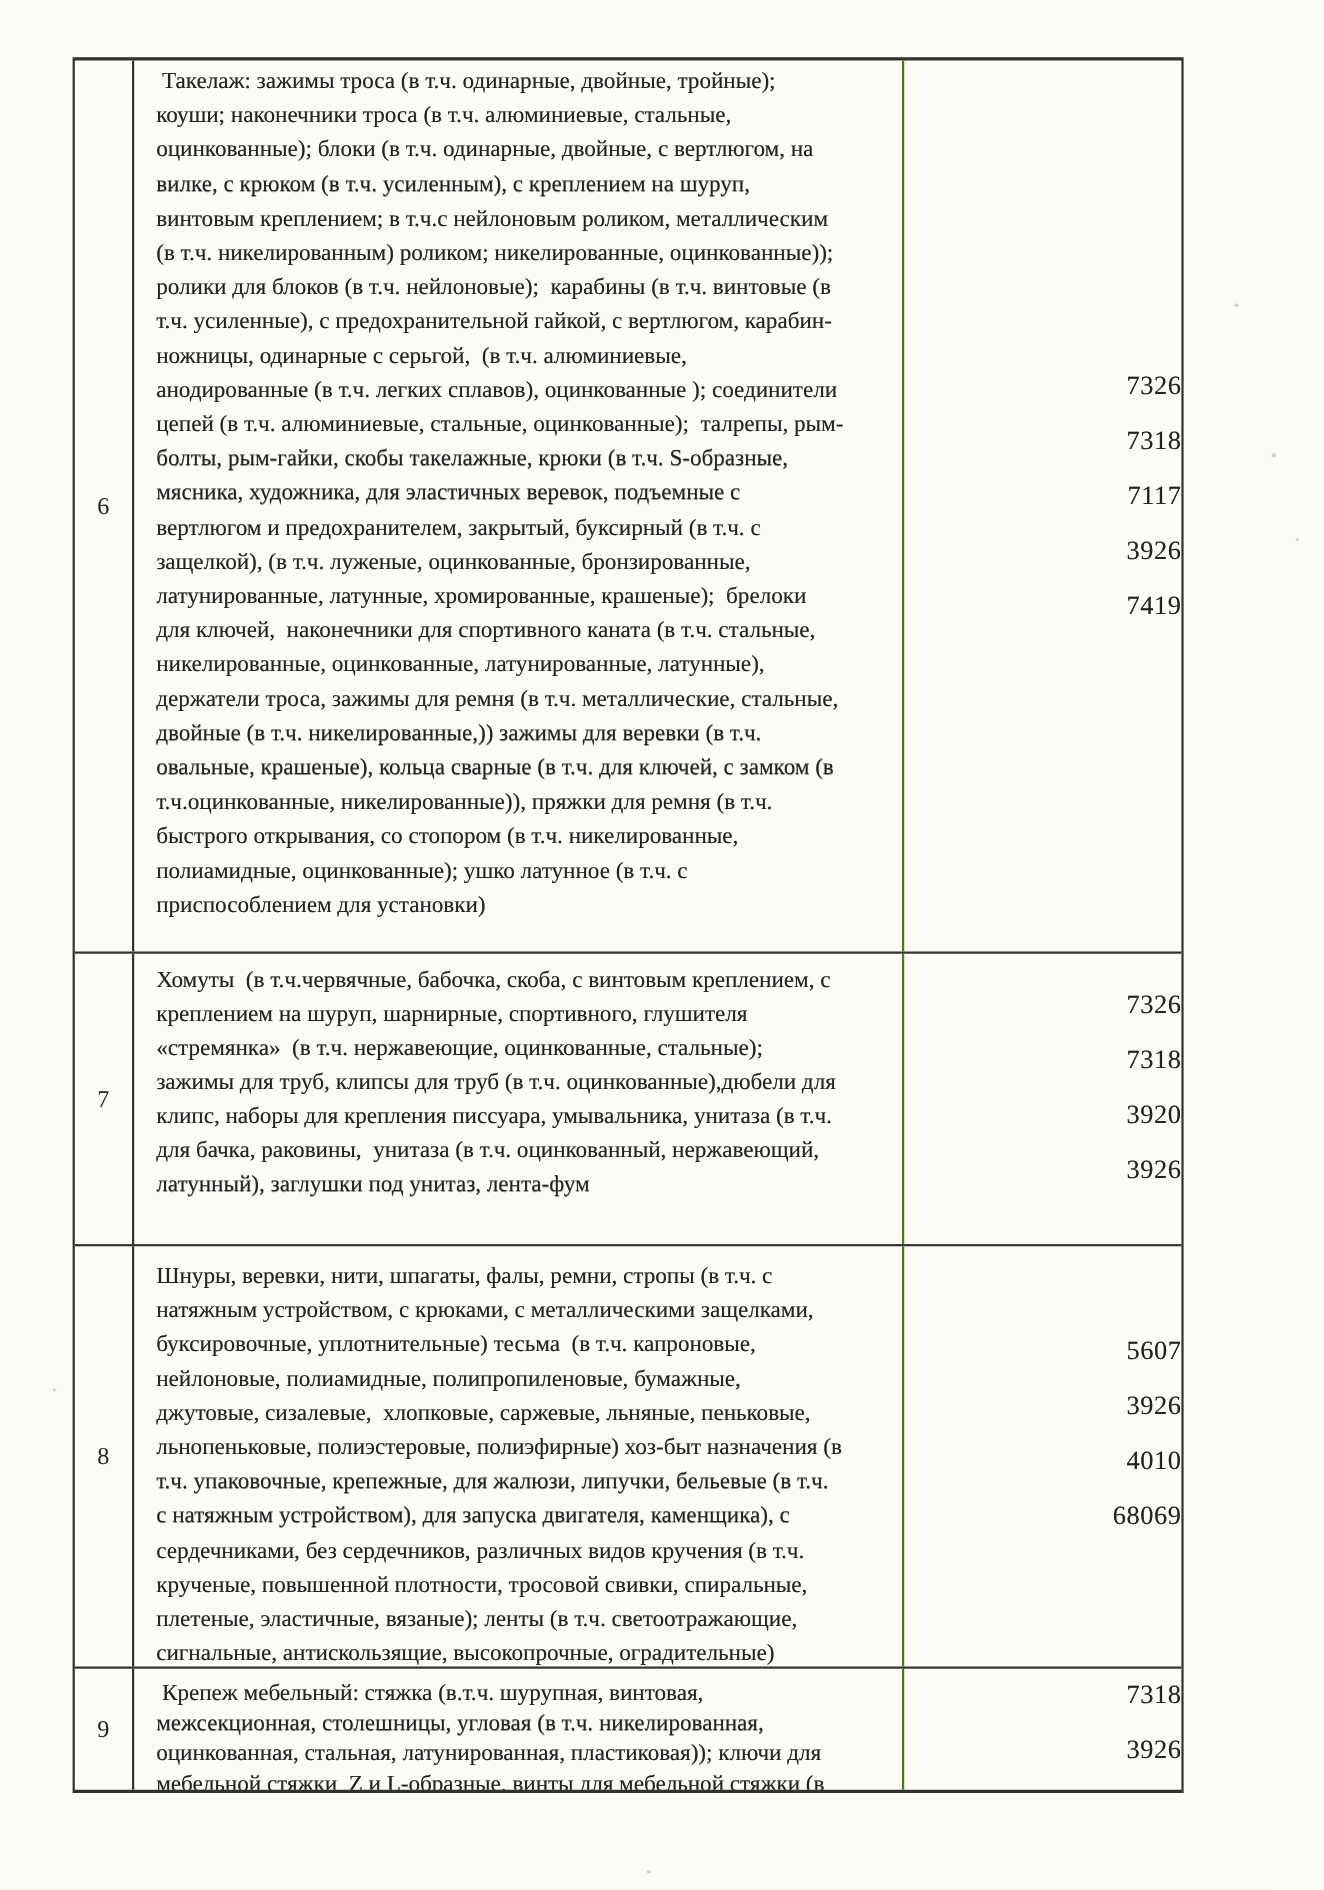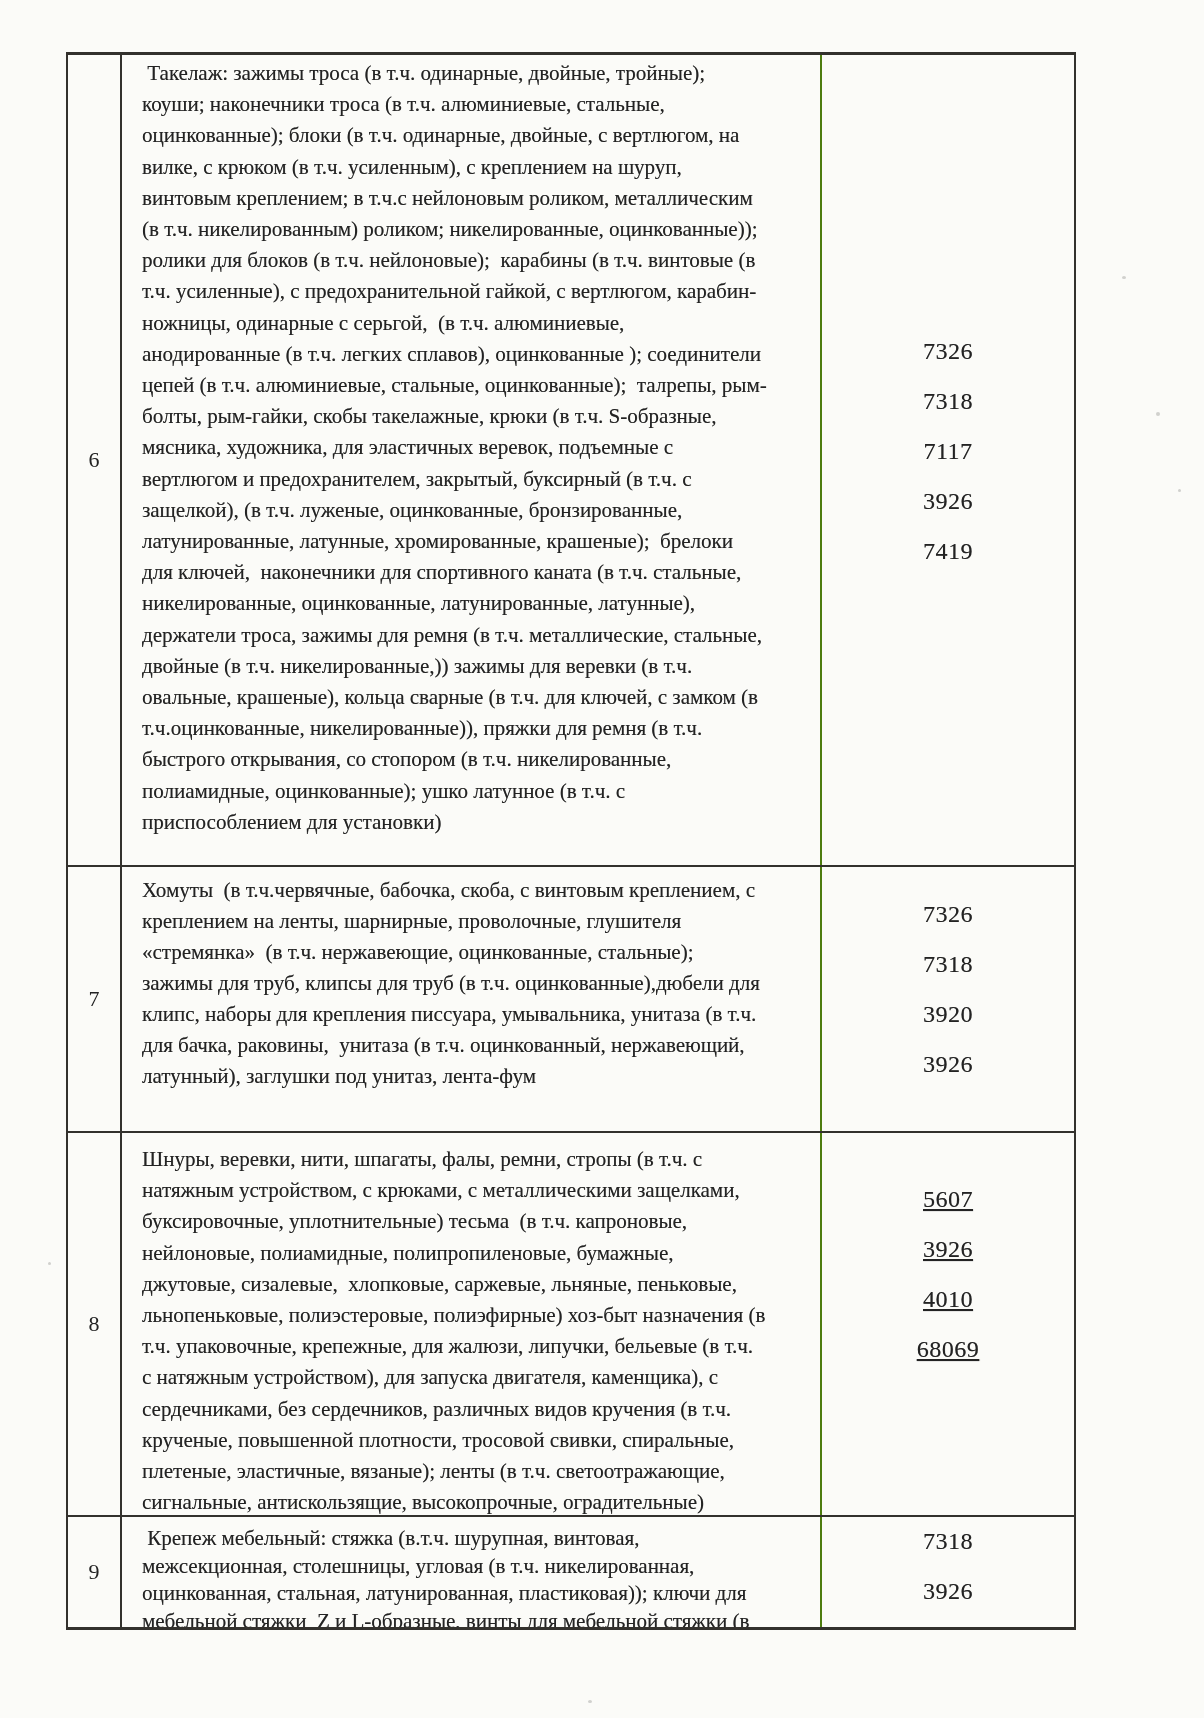--- a/index.html
+++ b/index.html
@@ -55,24 +55,25 @@
   }
   .row-6 .cell.desc{padding-top:3px;}
   .row-7 .cell.desc{padding-top:8px;}
   .row-7 .txt-line{line-height:31px;}
   .row-8 .cell.desc{padding-top:11px;}
   .row-9 .cell.desc{padding-top:8px;}
   .row-9 .txt-line{line-height:27.5px;}
   .code-value{
     height:30px;line-height:30px;margin-bottom:20px;
     text-shadow:0.2px 0.2px 0.35px rgba(20,20,20,0.45);
+    text-align:right;
   }
   .row-6 .cell.codes{padding-top:281px;}
   .row-7 .cell.codes{padding-top:32px;}
-  .row-8 .cell.codes{padding-top:51px;text-decoration:underline;}
+  .row-8 .cell.codes{padding-top:80px;}
   .row-9 .cell.codes{padding-top:9px;}
   .speck{
     position:absolute;border-radius:50%;
     background:rgba(60,58,54,0.22);
   }
 </style>
 </head>
 <body>
 
 <div class="page">
@@ -118,21 +119,21 @@
           <div class="code-value">7419</div>
         </div>
     </div>
 
     <div class="t-row row-7">
       <div class="cell num">
         <span>7</span>
       </div>
       <div class="cell desc">
           <div class="txt-line">Хомуты  (в т.ч.червячные, бабочка, скоба, с винтовым креплением, с</div>
-          <div class="txt-line">креплением на ленты, шарнирные, проволочные, глушителя</div>
+          <div class="txt-line">креплением на шуруп, шарнирные, спортивного, глушителя</div>
           <div class="txt-line">«стремянка»  (в т.ч. нержавеющие, оцинкованные, стальные);</div>
           <div class="txt-line">зажимы для труб, клипсы для труб (в т.ч. оцинкованные),дюбели для</div>
           <div class="txt-line">клипс, наборы для крепления писсуара, умывальника, унитаза (в т.ч.</div>
           <div class="txt-line">для бачка, раковины,  унитаза (в т.ч. оцинкованный, нержавеющий,</div>
           <div class="txt-line">латунный), заглушки под унитаз, лента-фум</div>
         </div>
       <div class="cell codes">
           <div class="code-value">7326</div>
           <div class="code-value">7318</div>
           <div class="code-value">3920</div>

